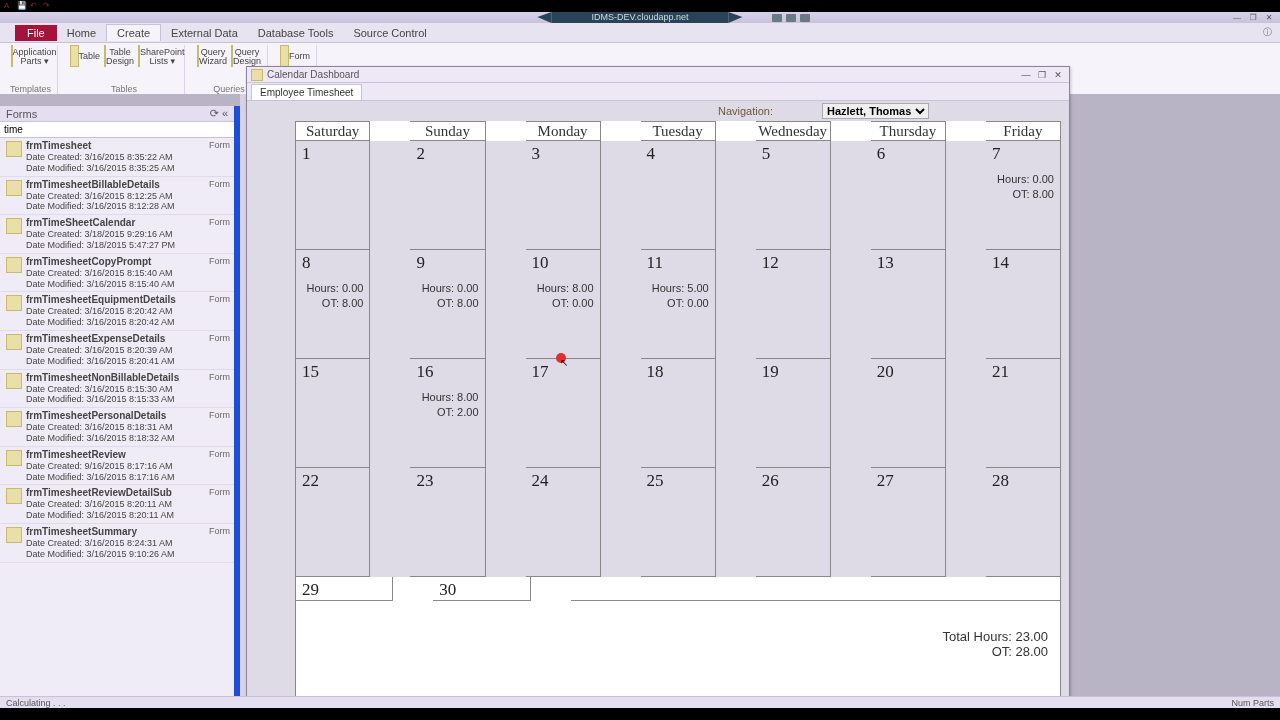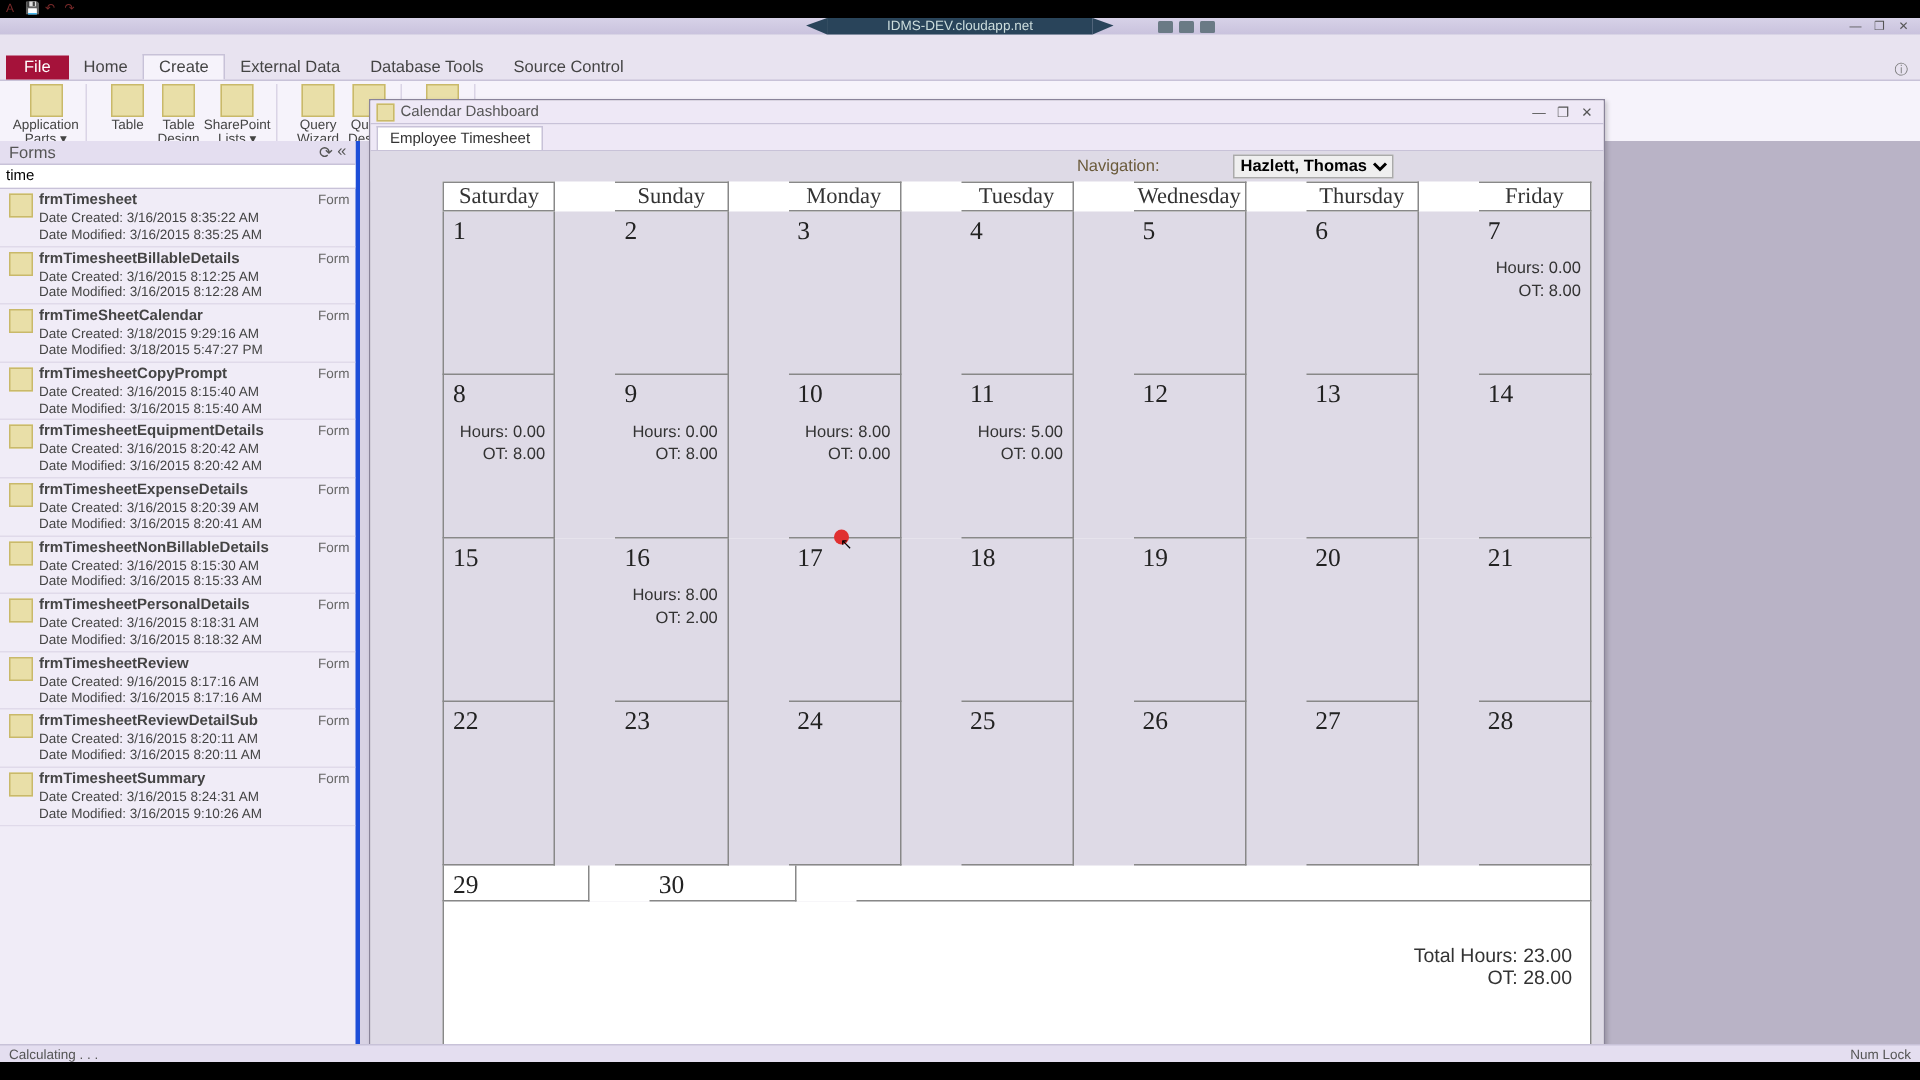--- a/index.html
+++ b/index.html
@@ -16,39 +16,39 @@
 .titlebar .winctl span { width:10px; height:8px; background:#6a7a85; border-radius:1px; display:block; }
 .titlebar .winctl2 { position:absolute; right:4px; display:flex; gap:2px; }
 .titlebar .winctl2 span { width:14px; height:9px; display:flex; align-items:center; justify-content:center; font-size:8px; color:#555; }
 
 
 .qat { height:0; }
 .qat .icons { position:absolute; top:-11px; left:4px; display:flex; gap:3px; align-items:center; }
 .qat .icons span { width:10px; height:10px; font-size:8px; color:#7a2a2a; }
 
 
-.ribtabs { height:31px; background:#e8e3f0; display:flex; align-items:flex-end; padding-left:4px; border-bottom:1px solid #c8c2d8; }
+.ribtabs { height:20px; background:#e8e3f0; display:flex; align-items:center; padding-left:15px; border-bottom:1px solid #c8c2d8; }
 .ribtabs .file { background:#a5123a; color:#fff; padding:2px 12px; font-size:11px; }
 .ribtabs .tab { padding:2px 10px; font-size:11px; color:#444; }
 .ribtabs .tab.active { background:#f6f3fb; border:1px solid #c8c2d8; border-bottom:none; }
 
 
 .ribbon { height:54px; background:#f6f3fb; border-bottom:1px solid #c8c2d8; display:flex; padding:2px 4px; gap:6px; }
 .ribgroup { display:flex; flex-direction:column; align-items:center; padding:0 6px; border-right:1px solid #dad4e6; }
 .ribgroup .btns { display:flex; gap:4px; }
-.ribbtn { display:flex; flex-direction:column; align-items:center; width:40px; font-size:9px; color:#444; text-align:center; line-height:1; }
+.ribbtn { display:flex; flex-direction:row; align-items:center; width:40px; font-size:9px; color:#444; text-align:center; line-height:1; }
 .ribbtn .ic { width:22px; height:22px; background:#e9dfa8; border:1px solid #c9b96a; margin-bottom:1px; }
 .ribbtn.sm { width:30px; }
 .ribgroup .cap { font-size:9px; color:#777; margin-top:auto; }
 
 
 .workspace { position:absolute; top:82px; left:0; right:0; bottom:12px; background:#b9b3c6; }
 
 
-.navpane { position:absolute; top:0; left:0; width:240px; bottom:0; background:#f0ecf7; border-right:3px solid #1d4ed8; }
+.navpane { position:absolute; top:12px; left:0; width:240px; bottom:0; background:#f0ecf7; border-right:6px solid #1d4ed8; }
 .navhead { height:16px; background:#e4def0; border-bottom:1px solid #c8c2d8; display:flex; align-items:center; padding:0 6px; font-size:11px; color:#555; justify-content:space-between; }
 .navhead .ctl { display:flex; gap:3px; }
 .navsearch { height:16px; border-bottom:1px solid #c8c2d8; }
 .navsearch input { width:100%; height:15px; border:none; background:#fff; font-size:10px; padding:0 4px; outline:none; }
 .navlist { overflow:auto; }
 .navitem { display:flex; padding:2px 4px 2px 6px; border-bottom:1px solid #e0daea; }
 .navitem .ic { width:16px; height:16px; background:#e9dfa8; border:1px solid #c9b96a; margin-right:4px; flex-shrink:0; margin-top:1px; }
 .navitem .txt { flex:1; font-size:9px; color:#444; line-height:1.2; }
 .navitem .txt .nm { font-weight:bold; font-size:10px; }
 .navitem .type { font-size:9px; color:#666; }
@@ -440,16 +440,16 @@
           <div>OT: 28.00</div>
         </div>
       </div>
     </div>
 
     <div class="cursor" style="left:556px; top:259px;"></div>
   </div>
 
   <div class="status">
     <span>Calculating . . .</span>
-    <span class="r">Num Lock</span>
+    <span class="r">Num Parts</span>
   </div>
 
 </div>
 
 </body></html>

